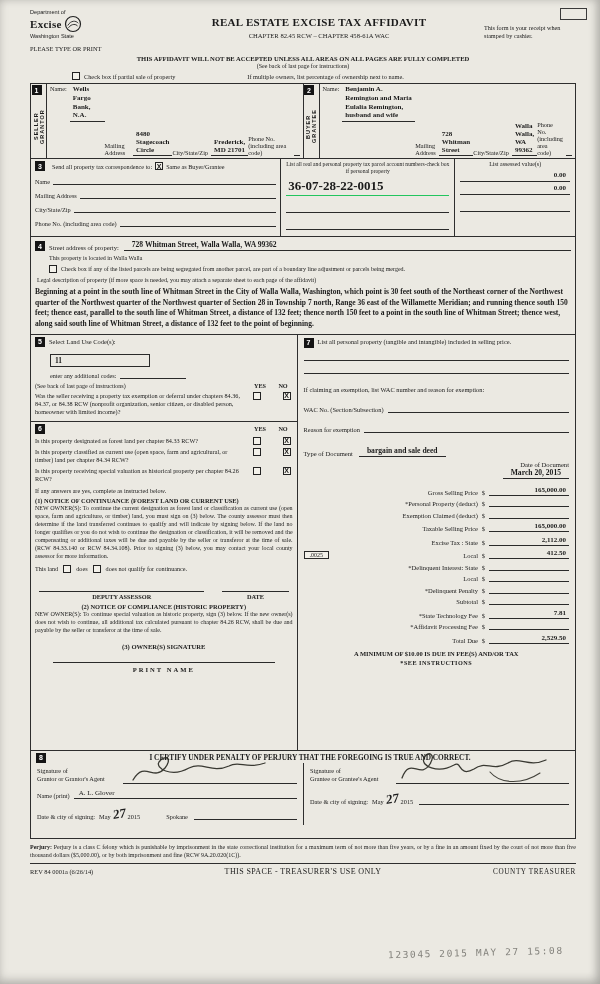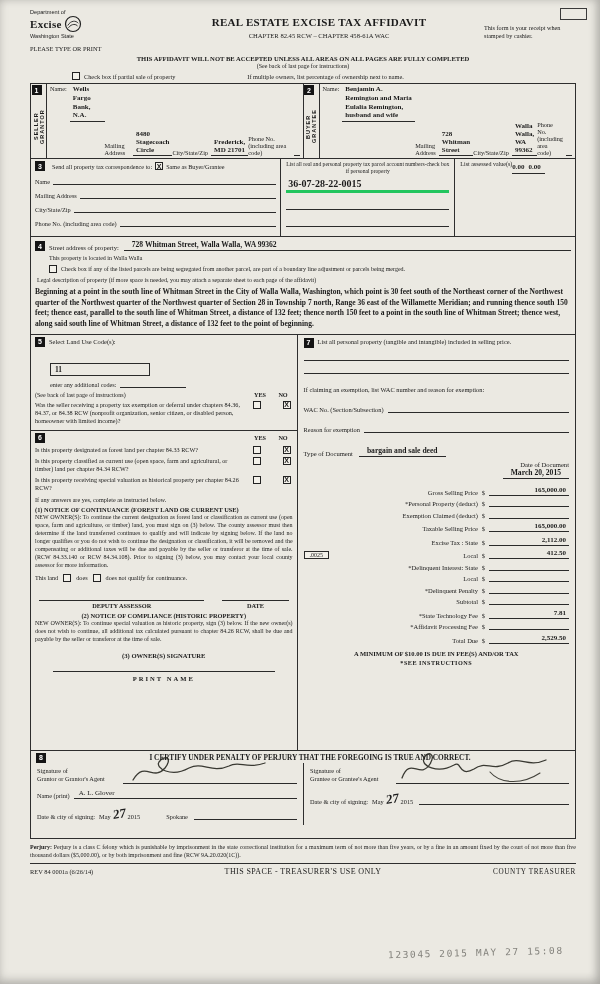--- a/index.html
+++ b/index.html
@@ -48,46 +48,46 @@
   .pbody { flex:1; display:flex; flex-direction:row; padding:1px 3px 2px; }
   .prow { display:flex; align-items:flex-end; font-size:6.3px; margin-top:2px; }
   .nrow { min-height:25px; align-items:flex-start; margin-top:0; }
   .pfill { flex:1; border-bottom:1px solid #2a2a2a; font-weight:bold; font-size:7px; padding:0 3px 1px; margin-left:3px; min-height:8px; }
   .nrow .pfill { line-height:1.25; }
 
   
   .sec3 { display:flex; border:1px solid #2e2e2e; border-top:none; min-height:78px; }
   .s3left { width:46%; border-right:1px solid #2e2e2e; padding:2px 4px 3px; }
   .s3mid  { width:32%; border-right:1px solid #2e2e2e; padding:2px 5px 3px; display:flex; flex-direction:column; }
-  .s3right{ width:22%; padding:2px 5px 3px; display:flex; flex-direction:row; }
+  .s3right{ width:22%; padding:2px 5px 3px; display:flex; flex-direction:column; }
   .s3r1 { display:flex; align-items:center; gap:3px; font-size:6.2px; }
   .s3f { display:flex; align-items:flex-end; font-size:6.3px; margin-top:6px; }
   .s3f .uline { flex:1; margin-left:3px; }
   .parcel-hdr { font-size:5.6px; line-height:1.25; text-align:center; }
-  .parcel-val { font-weight:bold; font-size:10px; border-bottom:3px solid #22c55e; margin-top:3px; padding:0 2px 1px; }
+  .parcel-val { font-weight:bold; font-size:13px; border-bottom:1px solid #22c55e; margin-top:3px; padding:0 2px 1px; }
   .blankline { border-bottom:1px solid #2a2a2a; height:11px; }
   .assessed-hdr { font-size:6px; text-align:center; line-height:1.25; }
   .assessed-val { font-weight:bold; font-size:7px; text-align:right; border-bottom:1px solid #2a2a2a; height:11px; padding-right:4px; margin-top:2px; }
 
   
   .sec4 { border:1px solid #2e2e2e; border-top:none; padding:3px 4px 4px; }
   .s4r1 { display:flex; align-items:flex-end; font-size:6.6px; }
   .s4val { font-weight:bold; font-size:7.6px; border-bottom:1px solid #2a2a2a; margin-left:5px; padding:0 8px 1px; }
   .s4rest { flex:1; border-bottom:1px solid #2a2a2a; }
   .s4line { font-size:6px; margin:4px 0 0 14px; display:flex; align-items:center; gap:4px; }
   .legal-lbl { font-size:6px; margin:4px 0 0 2px; }
   .legal { font-weight:bold; font-size:7.5px; line-height:1.42; margin-top:4px; }
 
   
   .twocol { display:flex; border:1px solid #2e2e2e; border-top:none; min-height:416px; }
   .lcol { width:49%; border-right:1px solid #2e2e2e; display:flex; flex-direction:column; }
   .rcol { width:51%; padding:3px 6px 4px; display:flex; flex-direction:column; }
   .sec5 { border-bottom:1px solid #2e2e2e; padding:2px 4px 5px; }
   .s5r1 { display:flex; align-items:center; font-size:6.5px; }
-  .lucbox { border:1px solid #2a2a2a; width:100px; font-weight:bold; font-size:7.5px; padding:1px 4px; margin:16px 0 0 15px; }
+  .lucbox { border:1px solid #2a2a2a; width:100px; font-weight:bold; font-size:7.5px; padding:1px 4px; margin:7px 0 0 15px; }
   .addl { display:flex; align-items:flex-end; font-size:6.2px; margin:4px 0 0 15px; }
   .addl .uline { width:66px; margin-left:3px; }
   .seerow { display:flex; align-items:flex-end; font-size:6px; margin-top:3px; }
   .seerow .sp { flex:1; }
   .yn { width:40px; display:flex; justify-content:space-between; flex:none; margin-left:6px; padding-right:2px; }
   .ynlab { width:15px; text-align:center; font-weight:bold; font-size:6.2px; }
   .qrow { display:flex; margin-top:3px; font-size:6.2px; }
   .qtext { flex:1; line-height:1.3; padding-right:4px; }
   .sec6 { flex:1; padding:2px 4px 4px; }
   .s6hdr { display:flex; align-items:center; }

